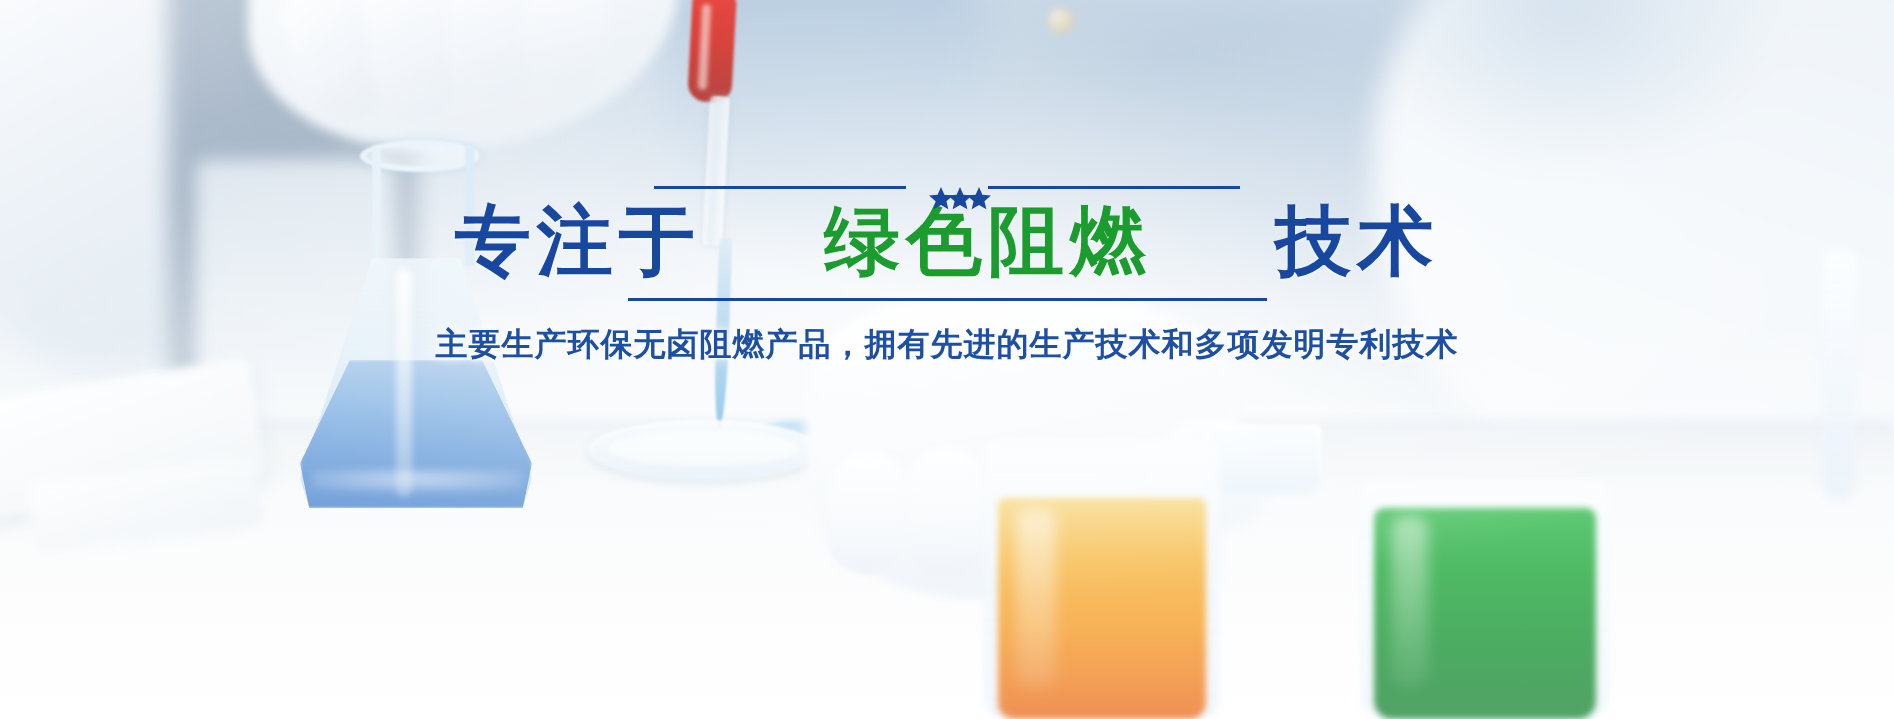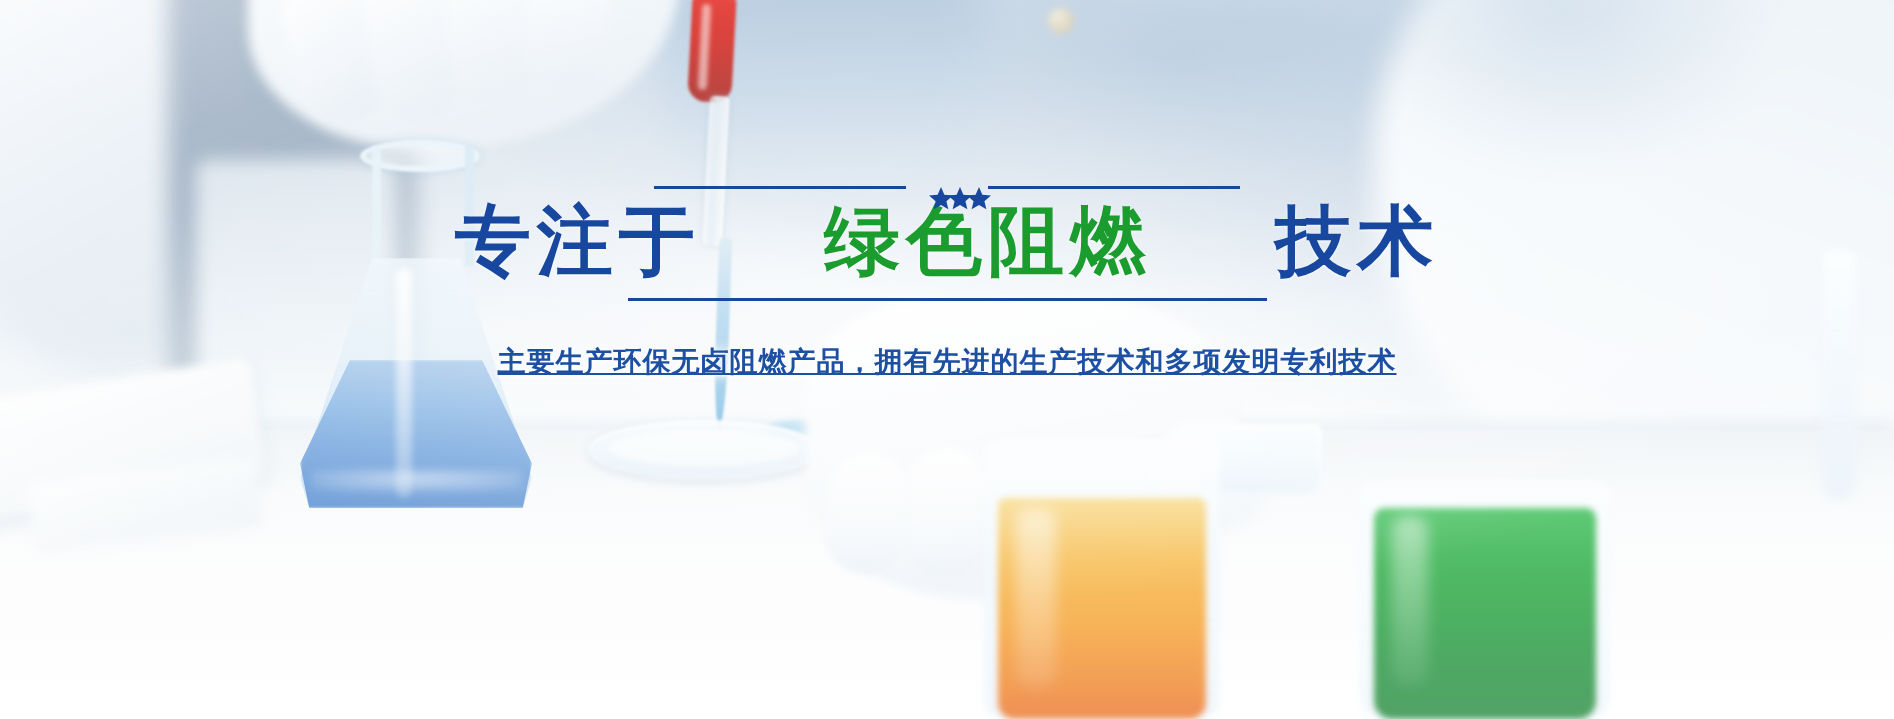--- a/index.html
+++ b/index.html
@@ -446,31 +446,30 @@
     font-size: 28px;
     font-weight: 700;
     letter-spacing: 1.1px;
     color: #1d4fa3;
     white-space: nowrap;
     text-shadow: 0 1px 3px rgba(255,255,255,0.8);
   }
 
   
   .tagline {
-    margin-top: 42px;
-    font-size: 28px;
+    margin-top: 22px;
+    font-size: 32px;
     font-weight: 700;
     letter-spacing: 1px;
     color: #1d4fa3;
     white-space: nowrap;
     text-shadow:
       0 0 8px rgba(255,255,255,0.95),
       0 0 16px rgba(255,255,255,0.8),
       0 1px 2px rgba(255,255,255,0.9);
-    text-decoration: underline;
   }
 </style>
 </head>
 <body>
 
 <div class="banner">
 
   <div class="photo">
     <div class="bg-base"></div>
     <div class="coat-left"></div>

